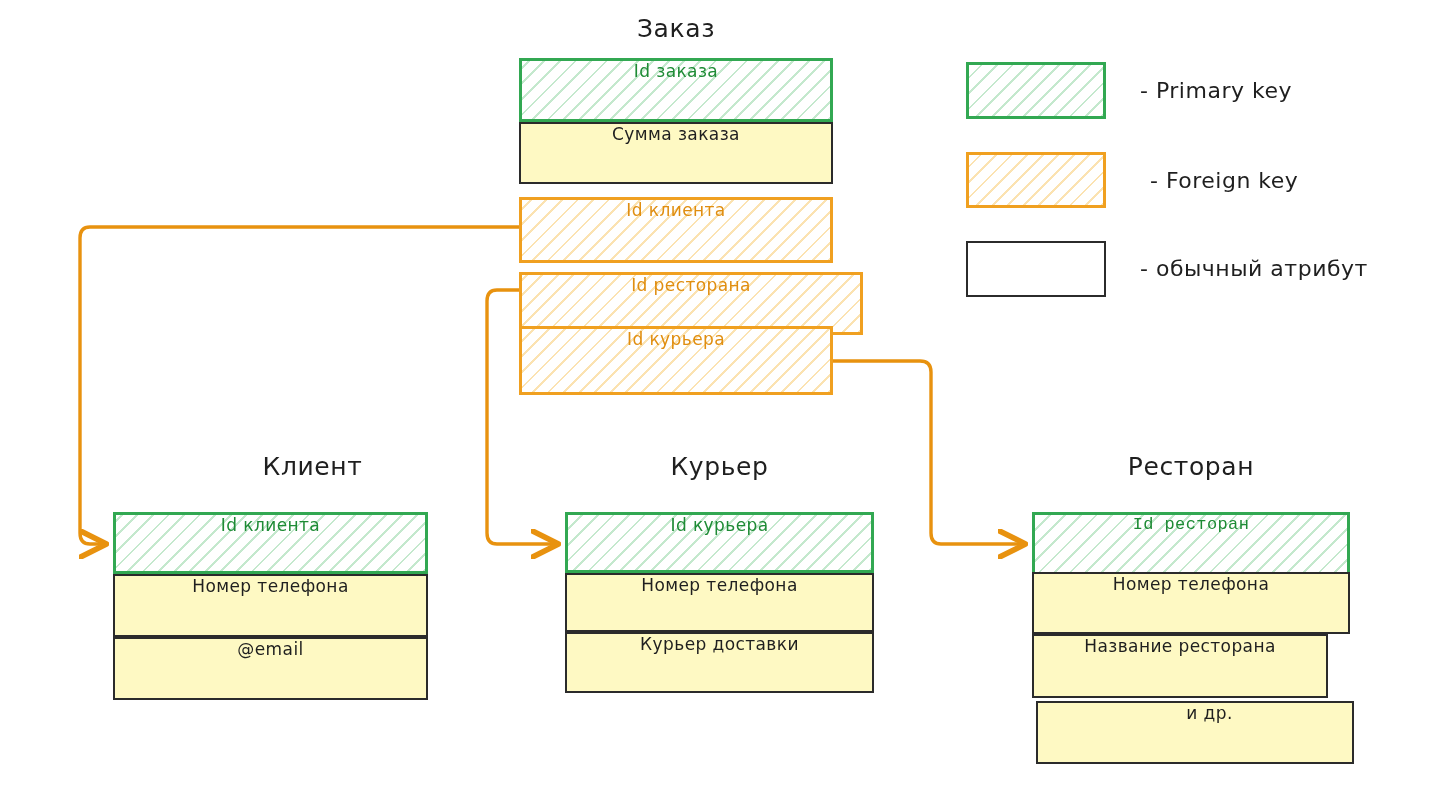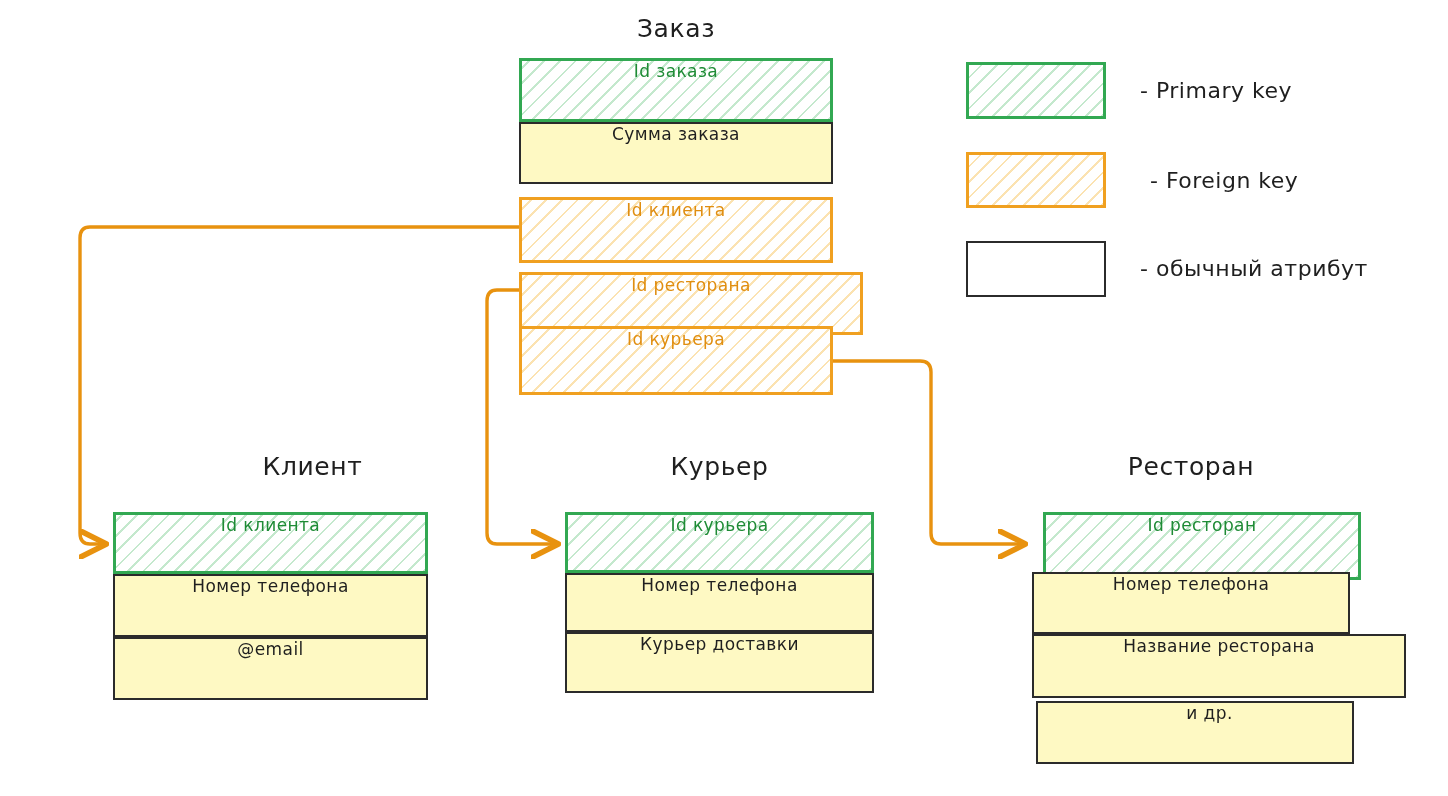--- a/index.html
+++ b/index.html
@@ -188,27 +188,27 @@
       <span class="cell-text">Номер телефона</span>
     </div>
     <div class="row plain" style="left:0px; top:180px; width:309px; height:61px;">
       <span class="cell-text">Курьер доставки</span>
     </div>
   </div>
 
   <div class="table-block" style="left:1032px; top:452px; width:318px; height:322px;">
     <div class="table-title" style="top:0px;">Ресторан</div>
 
-    <div class="row pk" style="left:11px; top:60px; width:318px; height:68px;">
+    <div class="row pk" style="left:0px; top:60px; width:318px; height:68px;font-family:Liberation Mono, monospace;">
       <span class="cell-text">Id ресторан</span>
     </div>
     <div class="row plain" style="left:0px; top:120px; width:318px; height:62px;">
       <span class="cell-text">Номер телефона</span>
     </div>
-    <div class="row plain" style="left:0px; top:182px; width:374px; height:64px;">
+    <div class="row plain" style="left:0px; top:182px; width:296px; height:64px;">
       <span class="cell-text">Название ресторана</span>
     </div>
     <div class="row plain" style="left:4px; top:249px; width:318px; height:63px;padding-left:29px;">
       <span class="cell-text">и др.</span>
     </div>
   </div>
 
   <div>
     <div class="legend-swatch pk" style="left:966px; top:62px; width:140px; height:57px;"></div>
     <div class="legend-label" style="left:1140px; top:78px;">- Primary key</div>

